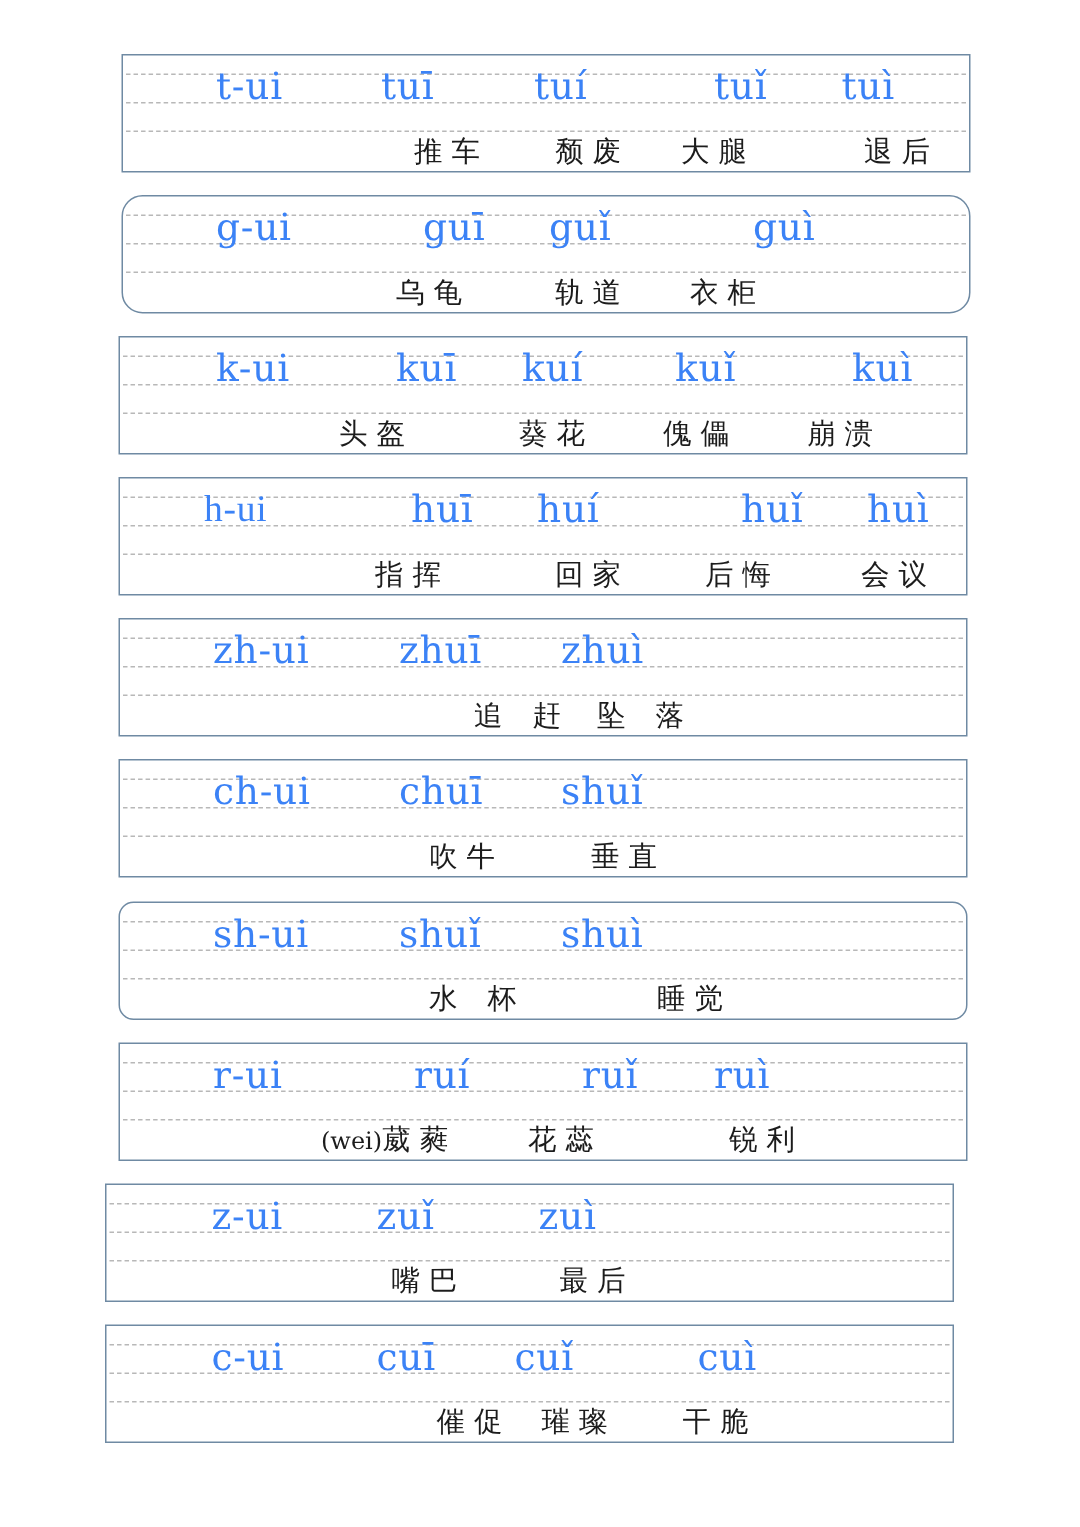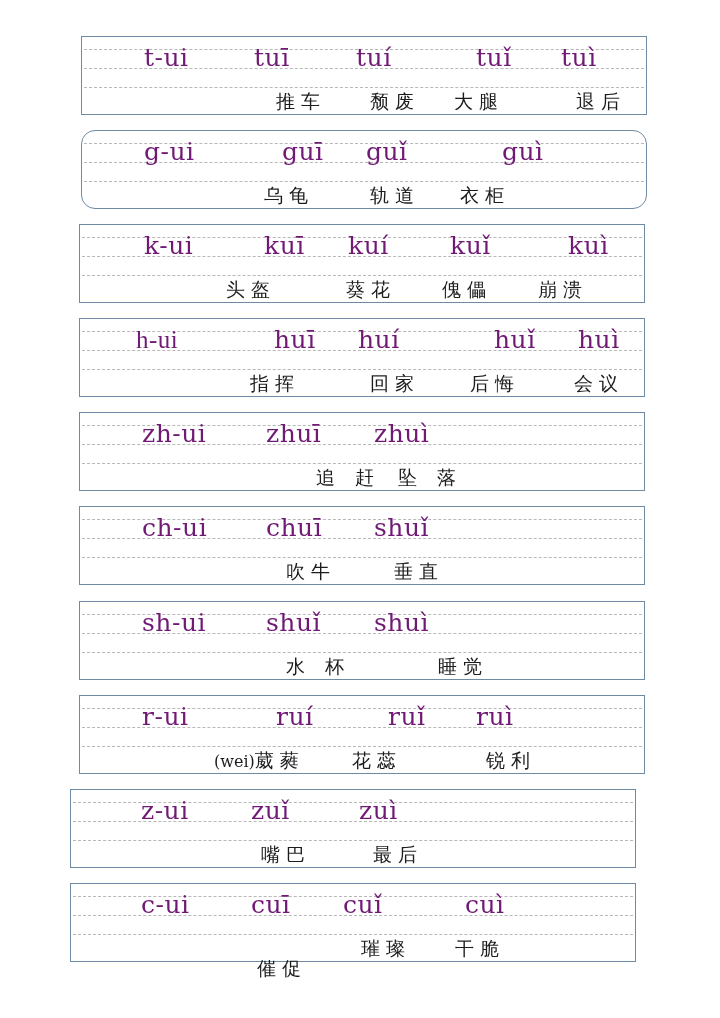--- a/index.html
+++ b/index.html
@@ -33,21 +33,21 @@
     .d1 { top: 12px; }
     .d2 { top: 31px; }
     .d3 { top: 50px; }
     .py {
       position: absolute;
       top: 6px;
       font-family: "DejaVu Serif", serif;
       font-size: 25px;
       line-height: 30px;
       white-space: nowrap;
-      color: #701a75;
+      color: #3b82f6;
       letter-spacing: 0.5px;
     }
     .hz {
       position: absolute;
       top: 52px;
       font-family: "DejaVu Sans", sans-serif;
       font-size: 19px;
       line-height: 24px;
       white-space: nowrap;
       letter-spacing: 6px;
@@ -135,21 +135,21 @@
   <div class="dash d1"></div>
   <div class="dash d2"></div>
   <div class="dash d3"></div>
   <span class="py" style="left:62px;">ch-ui</span>
   <span class="py" style="left:186px;">chuī</span>
   <span class="py" style="left:294px;">shuǐ</span>
   <span class="hz" style="left:206px;">吹牛</span>
   <span class="hz" style="left:314px;">垂直</span>
 </div>
 
-<div class="card" style="left:79px; top:601px;">
+<div class="card" style="left:79px; top:601px;border-radius:10px;">
   <div class="dash d1"></div>
   <div class="dash d2"></div>
   <div class="dash d3"></div>
   <span class="py" style="left:62px;">sh-ui</span>
   <span class="py" style="left:186px;">shuǐ</span>
   <span class="py" style="left:294px;">shuì</span>
   <span class="hz" style="left:206px; letter-spacing:20px;">水杯</span>
   <span class="hz" style="left:322px;margin-left:36px;">睡觉</span>
 </div>
 
@@ -178,16 +178,16 @@
 </div>
 
 <div class="card" style="left:70px; top:883px;">
   <div class="dash d1"></div>
   <div class="dash d2"></div>
   <div class="dash d3"></div>
   <span class="py" style="left:70px;">c-ui</span>
   <span class="py" style="left:180px;">cuī</span>
   <span class="py" style="left:272px;">cuǐ</span>
   <span class="py" style="left:394px;">cuì</span>
-  <span class="hz" style="left:186px;margin-top:20px;">催促</span>
+  <span class="hz" style="left:220px;">催促</span>
   <span class="hz" style="left:290px;">璀璨</span>
   <span class="hz" style="left:384px;">干脆</span>
 </div>
 
 </body></html>

